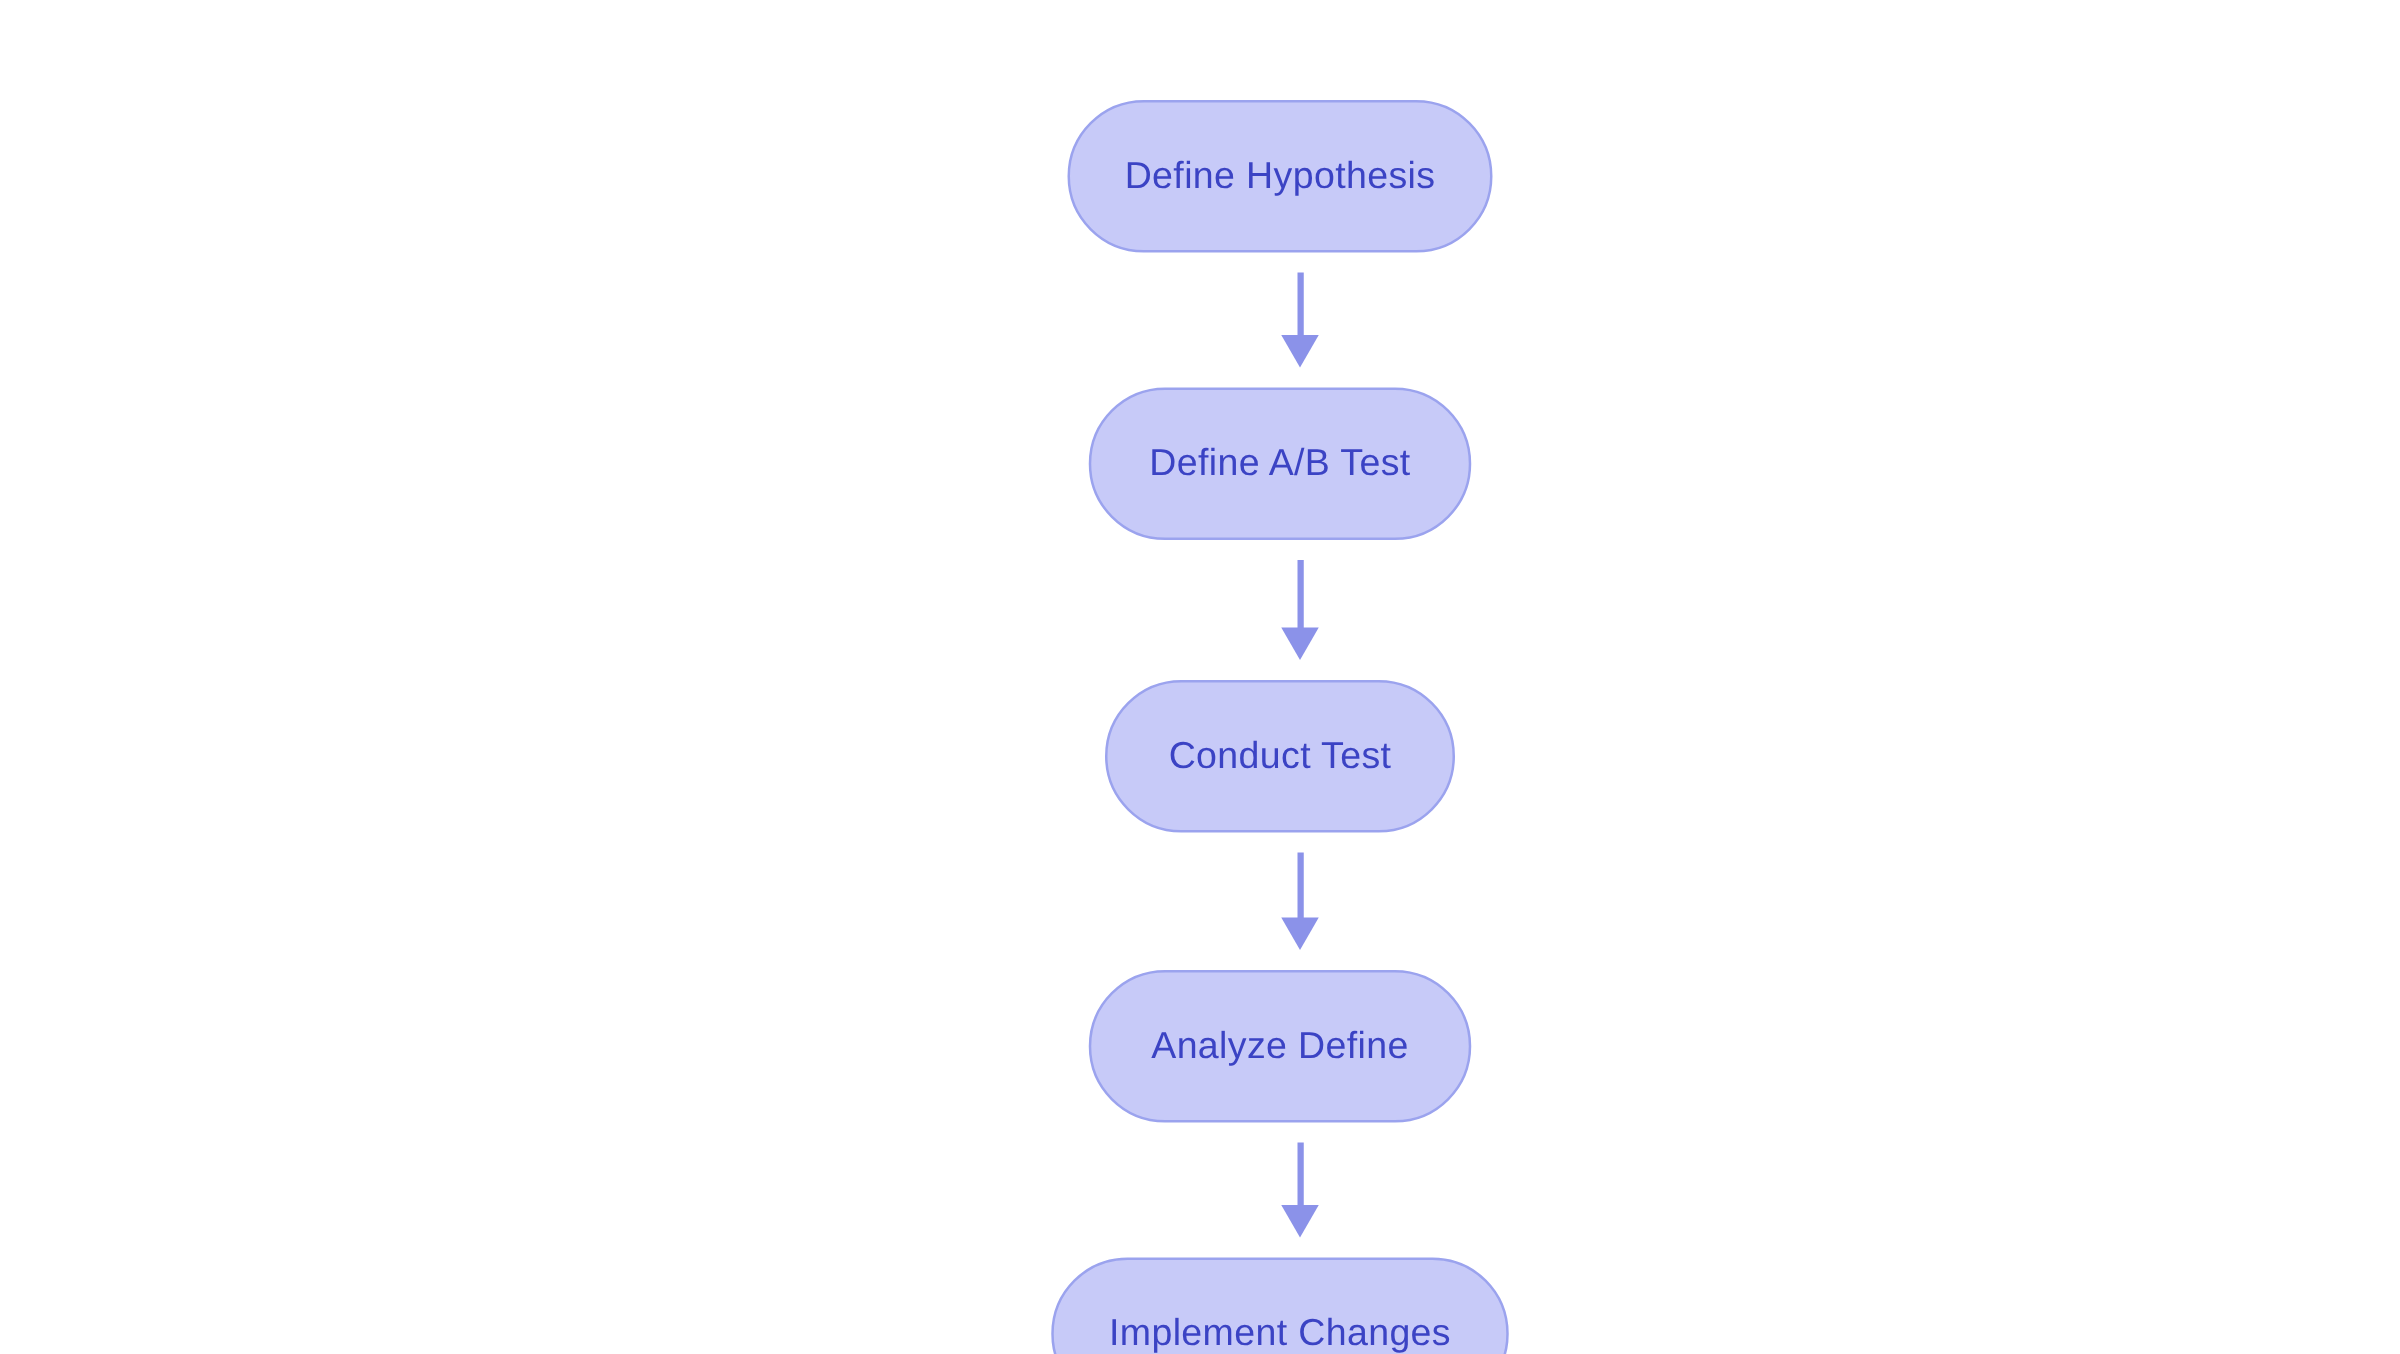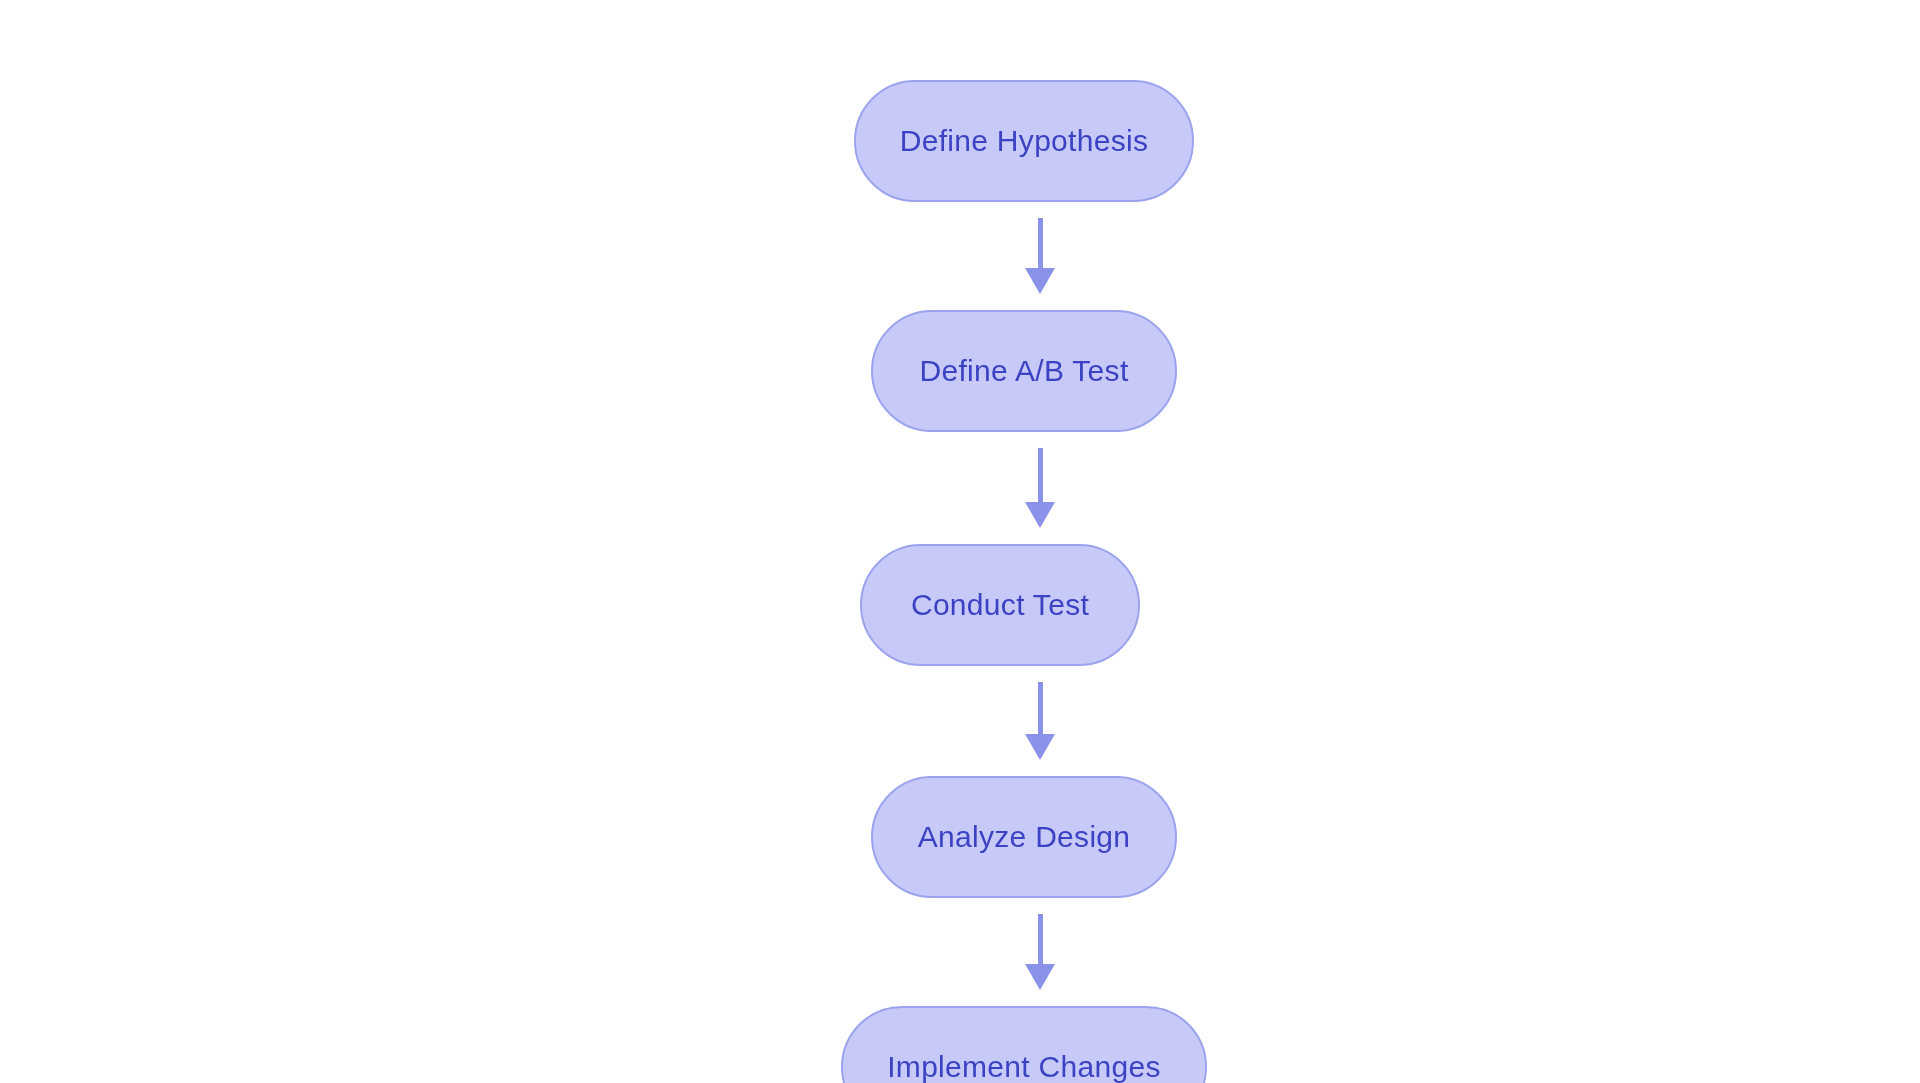--- a/index.html
+++ b/index.html
@@ -33,21 +33,21 @@
   }
   .node-label {
     color: var(--node-text);
     font-size: 30px;
     letter-spacing: 0.3px;
     white-space: nowrap;
     line-height: 1;
   }
   .node-1 { left: 790px; top: 16px;  width: 340px; }
   .node-2 { left: 807px; top: 246px; width: 306px; }
-  .node-3 { left: 796px; top: 480px; width: 280px; }
+  .node-3 { left: 820px; top: 480px; width: 280px; }
   .node-4 { left: 807px; top: 712px; width: 306px; }
   .node-5 { left: 777px; top: 942px; width: 366px; }
 
   .connector {
     position: absolute;
     left: 945px;            
     width: 30px;
   }
   .connector-1 { top: 138px; height: 108px; }
   .connector-2 { top: 368px; height: 112px; }
@@ -98,21 +98,21 @@
   <div class="node node-3">
     <span class="node-label">Conduct Test</span>
   </div>
 
   <div class="connector connector-3">
     <span class="arrow-line"></span>
     <span class="arrowhead-down-icon"></span>
   </div>
 
   <div class="node node-4">
-    <span class="node-label">Analyze Design</span>
+    <span class="node-label">Analyze Define</span>
   </div>
 
   <div class="connector connector-4">
     <span class="arrow-line"></span>
     <span class="arrowhead-down-icon"></span>
   </div>
 
   <div class="node node-5">
     <span class="node-label">Implement Changes</span>
   </div>

